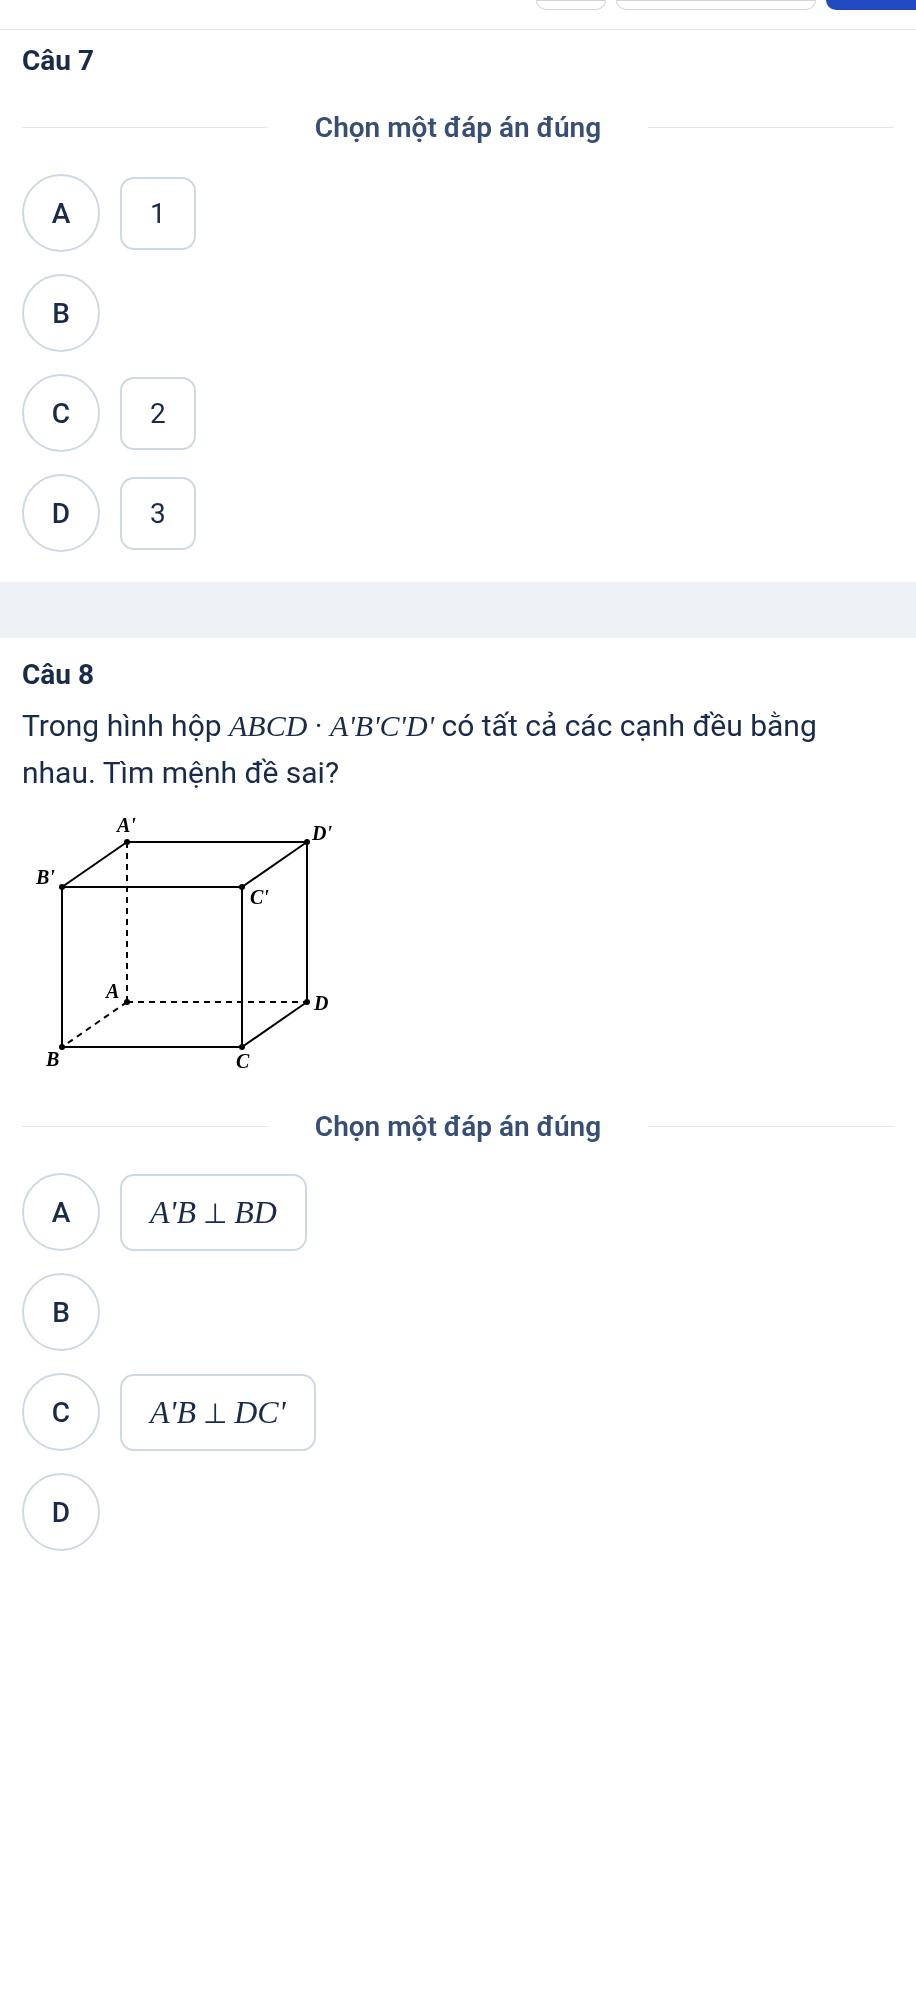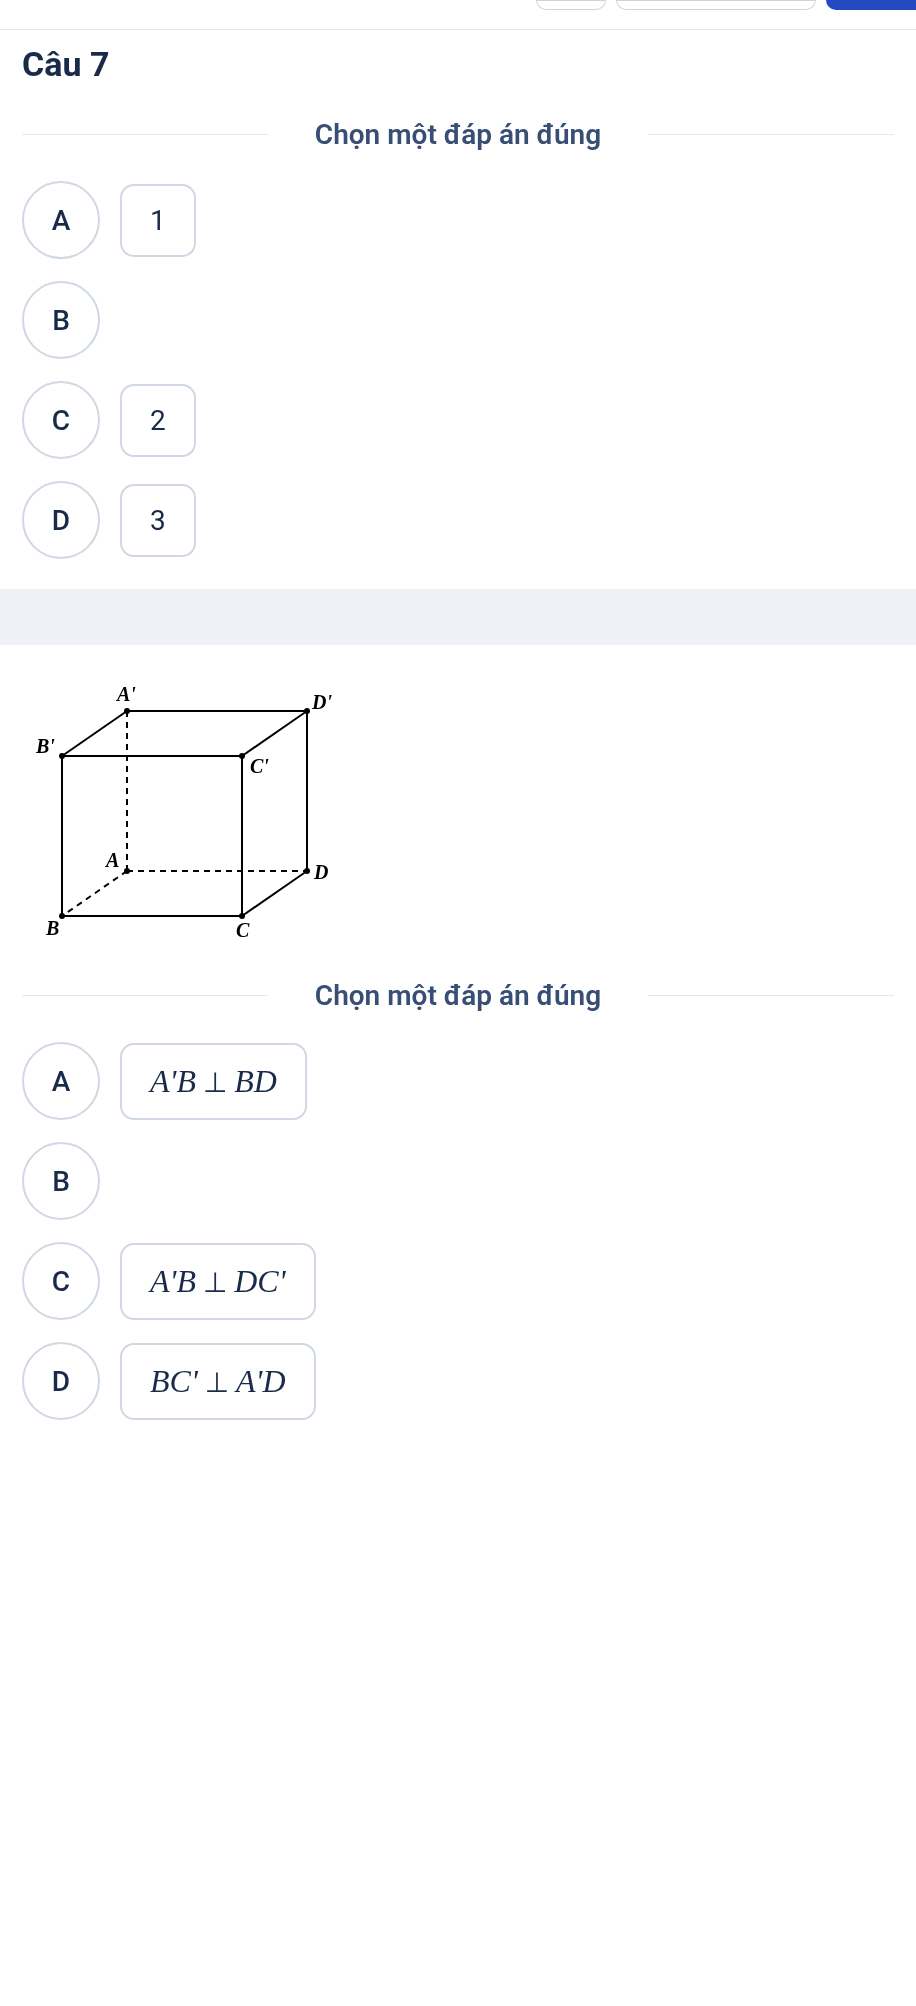--- a/index.html
+++ b/index.html
@@ -30,21 +30,21 @@
       height: 10px;
       width: 90px;
       border-radius: 0 0 0 12px;
     }
     .question-block {
       padding: 20px 22px 30px 22px;
       background: #fff;
     }
     .q-title {
       font-weight: 700;
-      font-size: 34px;
+      font-size: 28px;
       color: #1a2b4a;
       margin-bottom: 12px;
     }
     .q7-title { 
       margin-top: -6px;
     }
     .q-text {
       font-size: 30px;
       color: #1a2b4a;
       line-height: 1.55;
@@ -147,20 +147,24 @@
     <div class="option-row">
       <div class="letter-circle">D</div>
       <div class="answer-box">3</div>
     </div>
   </div>
 </div>
 
 <div class="spacer-band"></div>
 
 <div class="question-block">
+  <div class="q-title">Câu 8</div>
+  <div class="q-text">
+    <span>Trong hình hộp </span><span class="math-i">ABCD</span><span> · </span><span class="math-i">A'B'C'D'</span><span> có tất cả các cạnh đều bằng nhau. Tìm mệnh đề sai?</span>
+  </div>
 
   <div class="cube-figure">
     <svg width="320" height="260" viewBox="0 0 320 260">
       <g stroke="#000" stroke-width="2" fill="none" font-family="Times New Roman, serif" font-style="italic" font-size="20">
 
         <line x1="105" y1="30" x2="285" y2="30"></line>
 
         <line x1="105" y1="30" x2="40" y2="75"></line>
 
         <line x1="285" y1="30" x2="220" y2="75"></line>
@@ -229,22 +233,17 @@
     <div class="option-row">
       <div class="letter-circle">C</div>
       <div class="answer-box">
         <span class="math">A'B</span>
         <span>⊥</span>
         <span class="math">DC'</span>
       </div>
     </div>
     <div class="option-row">
       <div class="letter-circle">D</div>
-      <div class="answer-box">
-        <span class="math">BC'</span>
-        <span>⊥</span>
-        <span class="math">A'D</span>
-      </div>
     </div>
   </div>
 </div>
 
 </div>
 
 </body></html>

